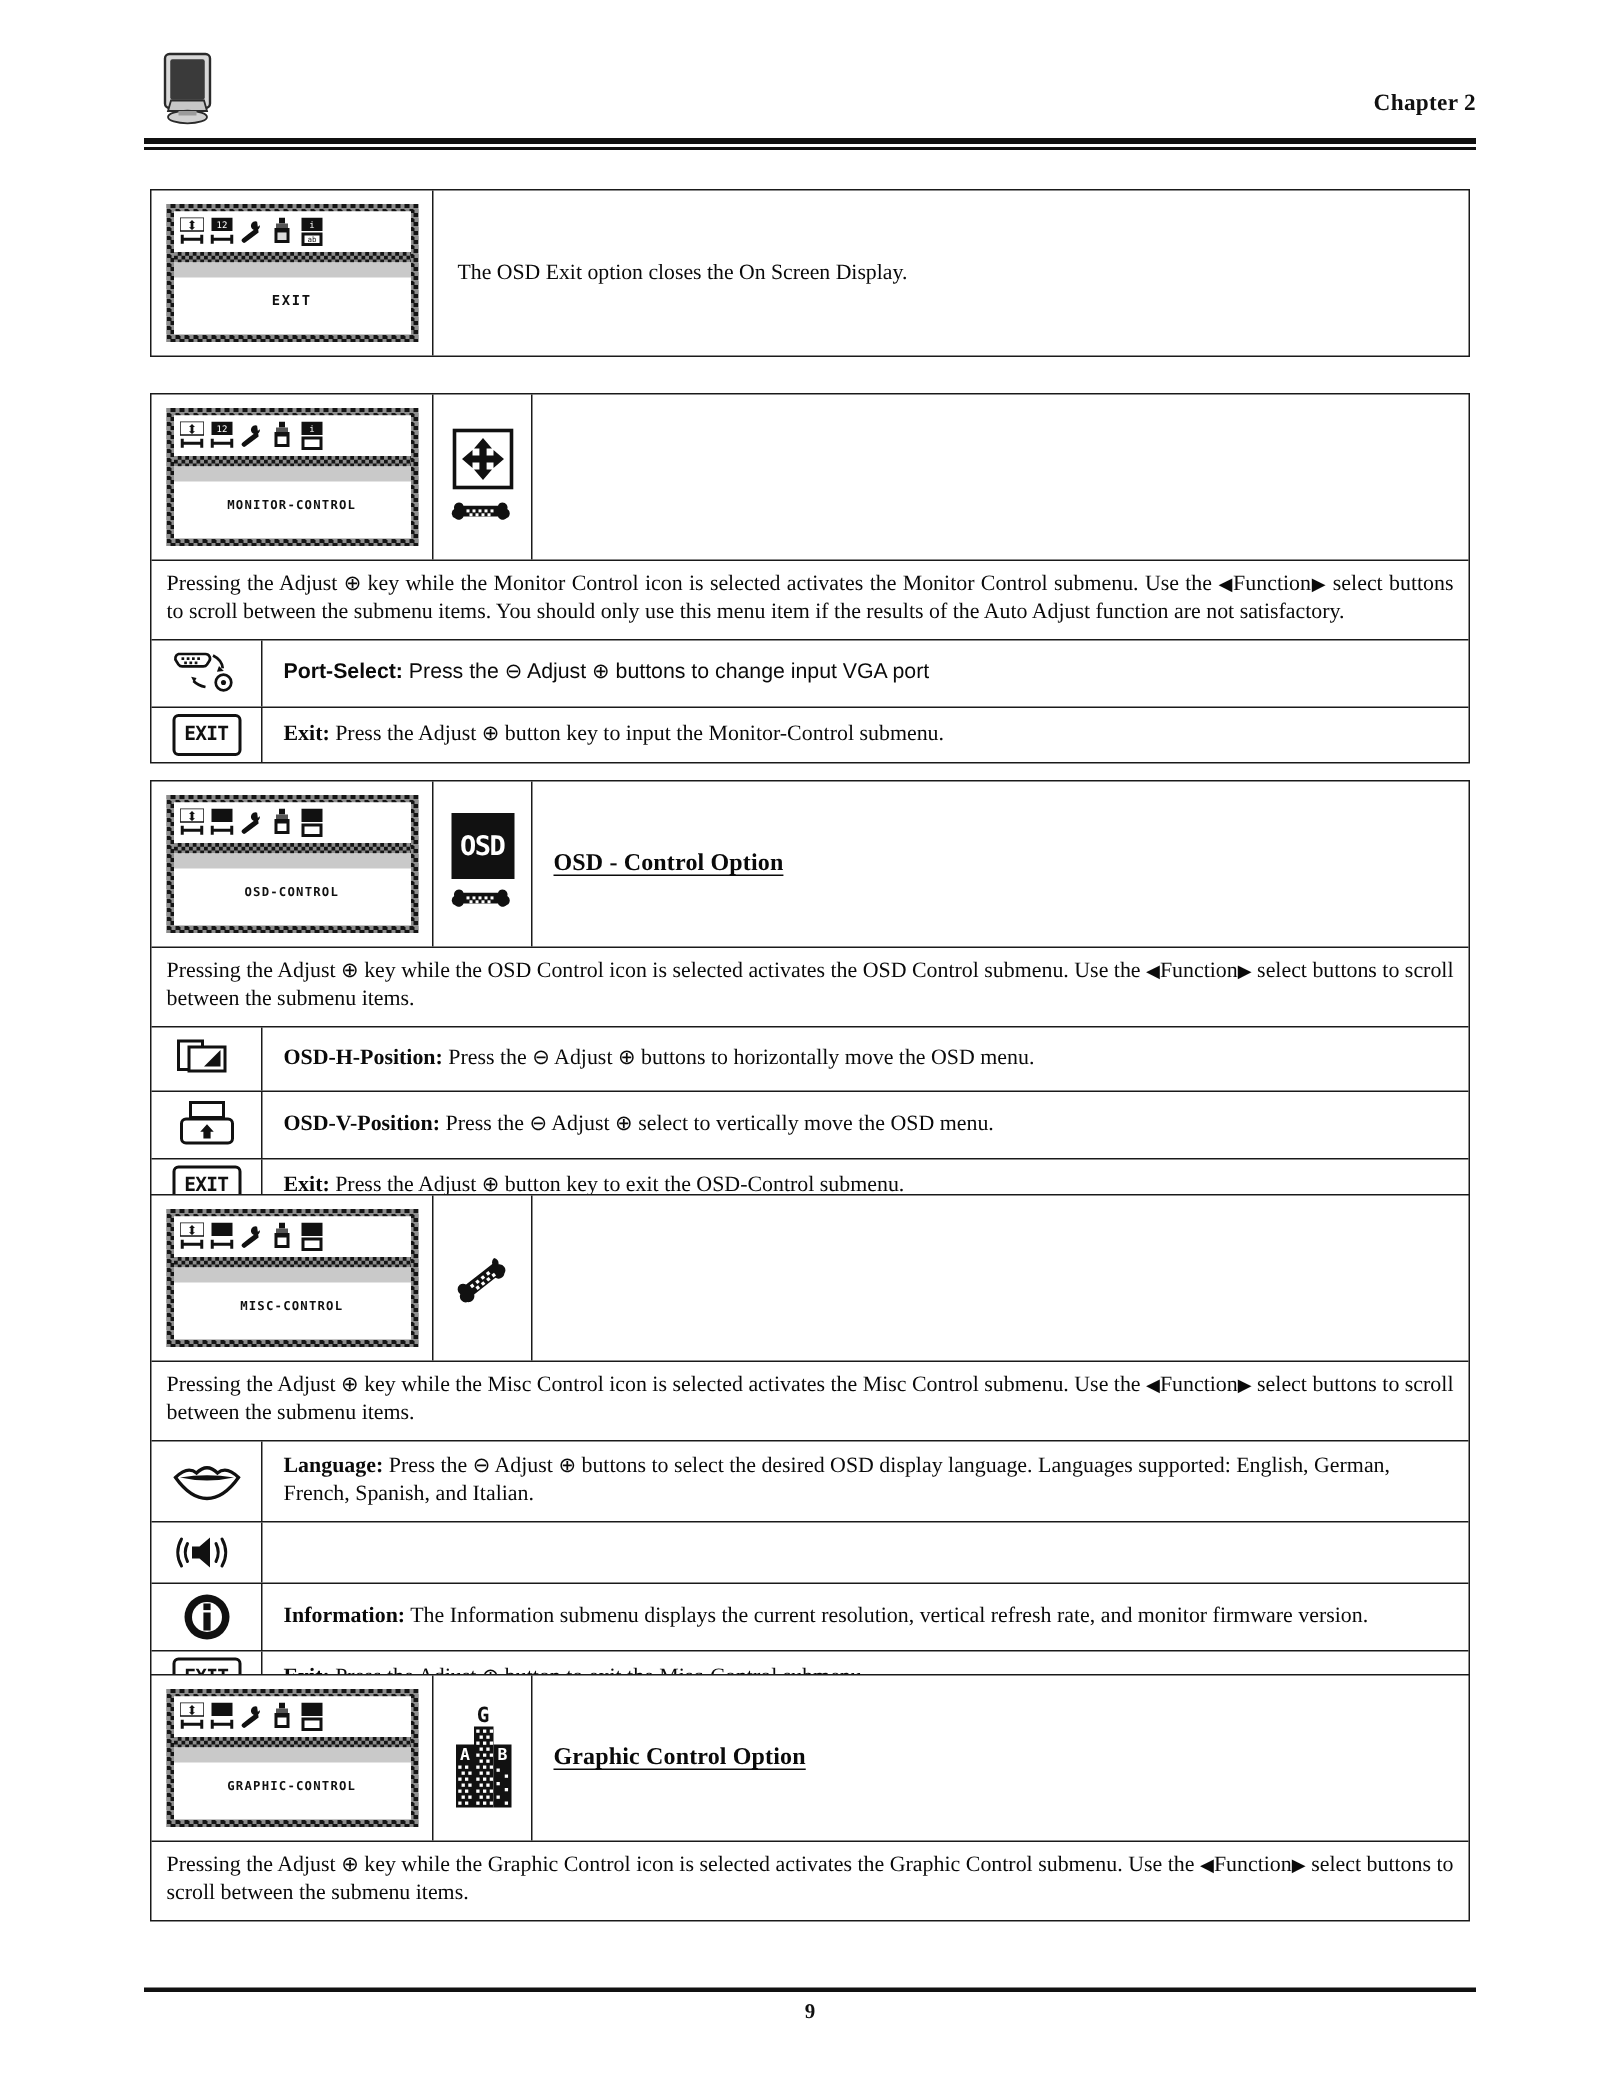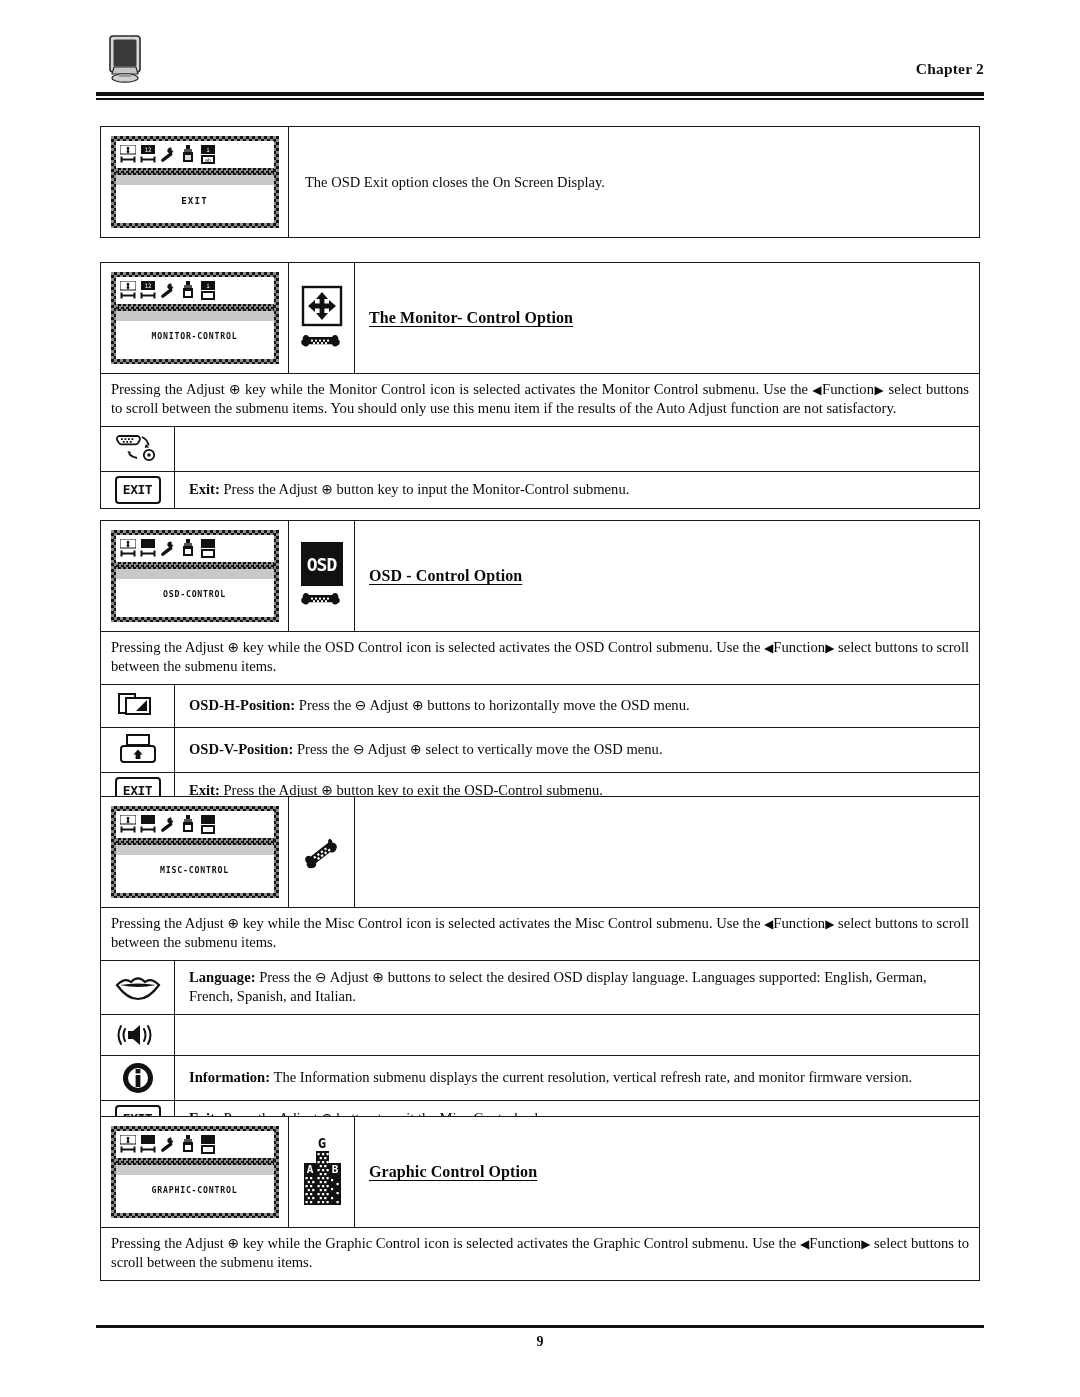--- a/index.html
+++ b/index.html
@@ -406,23 +406,20 @@
               <rect x="16" y="7.6" width="2" height="2"></rect>
               <rect x="20" y="7.6" width="2" height="2"></rect>
               <rect x="24" y="7.6" width="2" height="2"></rect>
               <rect x="28" y="7.6" width="2" height="2"></rect>
             <rect x="14" y="10.2" width="2" height="2"></rect>
               <rect x="18" y="10.2" width="2" height="2"></rect>
               <rect x="22" y="10.2" width="2" height="2"></rect>
               <rect x="26" y="10.2" width="2" height="2"></rect>
           </g>
         </svg>
-      </div>
-      <div class="cell-desc">
-        <span class="opt-title">The Monitor- Control Option</span>
       </div>
     </div>
 
     <div class="para-row">
       <p><span>Pressing the Adjust </span><span class="sym">⊕</span><span> key while the Monitor Control icon is selected activates the Monitor Control submenu.  Use the </span><span class="fn"><span class="arrow">◀</span><span>Function</span><span class="arrow">▶</span></span><span> select buttons to scroll between the submenu items.  You should only use this menu item if the results of the Auto Adjust function are not satisfactory.</span></p>
     </div>
 
     <div class="item-row">
       <div class="item-icon">
         <svg width="50" height="36" viewBox="0 0 50 36">
@@ -438,20 +435,23 @@
               <rect x="13.3" y="10" width="1.8" height="1.8"></rect>
               <rect x="16.8" y="10" width="1.8" height="1.8"></rect>
           </g>
           <path d="M29 6 q6 3 6.5 8.5" stroke="#111" stroke-width="1.8" fill="none"></path>
           <path d="M33 13 l3.2 3.4 l-4.6 0.4 Z" fill="#111"></path>
           <circle cx="36" cy="24" r="5.2" fill="#fff" stroke="#111" stroke-width="1.8"></circle>
           <circle cx="36" cy="24" r="1.7" fill="#111"></circle>
           <path d="M24 27 q-5 -1 -8 -4" stroke="#111" stroke-width="1.8" fill="none"></path>
           <path d="M18 21 l-3.6 -0.9 l2 4 Z" fill="#111"></path>
         </svg>
+      </div>
+      <div class="item-text sans">
+        <span class="body"><b class="lbl">Port-Select:</b><span> Press the </span><span class="sym">⊖</span><span> Adjust </span><span class="sym">⊕</span><span> buttons to change input VGA port</span></span>
       </div>
     </div>
 
     <div class="item-row">
       <div class="item-icon">
         <div class="exit-badge">
             <span>EXIT</span>
           </div>
       </div>
       <div class="item-text">

